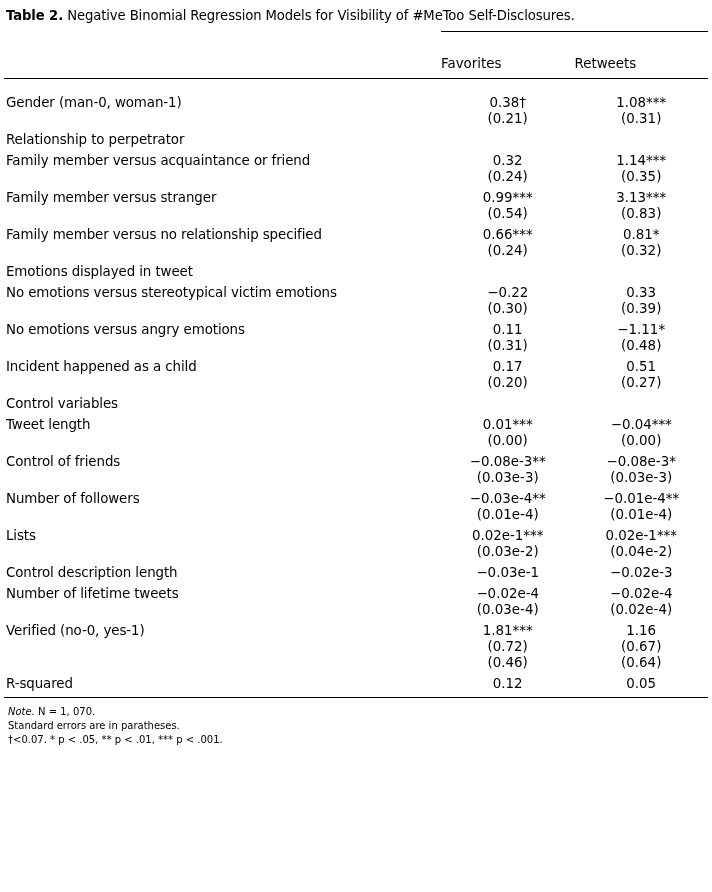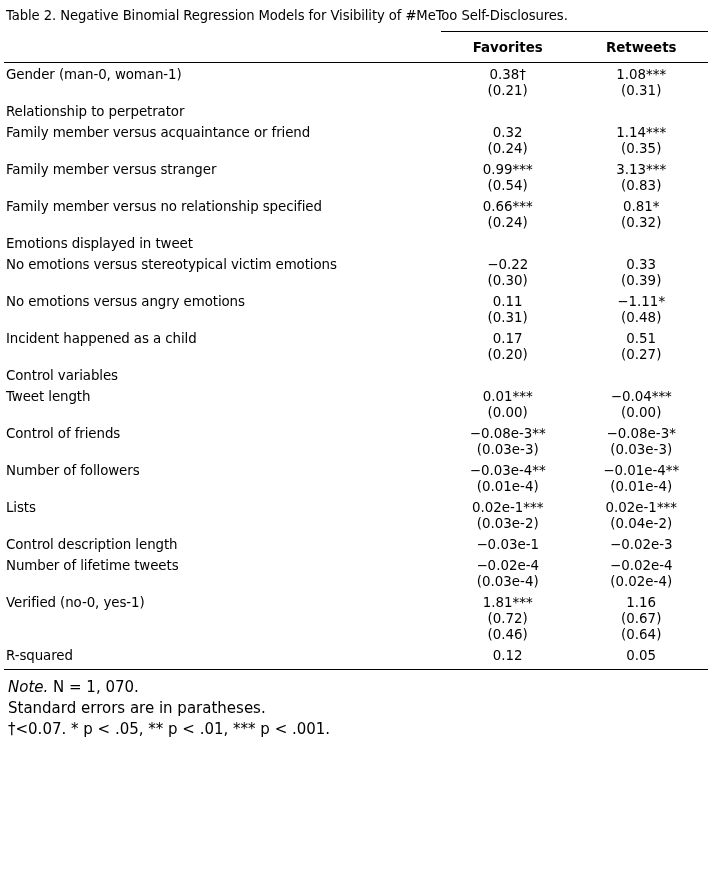--- a/index.html
+++ b/index.html
@@ -19,32 +19,32 @@
     box-sizing: border-box;
     padding: 6px 4px 0 4px;
   }
   .caption {
     font-size: 13.2px;
     line-height: 1.25;
     padding: 2px 2px 6px 2px;
     letter-spacing: -0.1px;
   }
   .caption .cap-label {
-    font-weight: normal;
+    font-weight: bold;
   }
   table {
     border-collapse: collapse;
     width: 100%;
     table-layout: fixed;
   }
   thead th {
-    font-weight: bold;
+    font-weight: normal;
     font-size: 13.4px;
-    padding: 8px 0 7px 0;
-    text-align: center;
+    padding: 24px 0 7px 0;
+    text-align: left;
     border-bottom: 1.1px solid #000;
     border-top: 1.1px solid #000;
   }
   thead th.lbl-col {
     border-top: none;
     border-bottom: 1.1px solid #000;
   }
   col.c-label { width: 432px; }
   col.c-val   { width: 132px; }
   td {
@@ -57,28 +57,28 @@
     padding-left: 2px;
     white-space: nowrap;
     letter-spacing: -0.1px;
   }
   td.val {
     text-align: center;
   }
   tr.coef td { padding-top: 6px; }
   tr.se td { padding-top: 1px; }
   tr.head-row td { padding-top: 6px; }
-  tr.first-row td { padding-top: 4px; margin-left: 32px; }
+  tr.first-row td { padding-top: 16px; margin-left: 32px; }
   .bottom-rule td {
     border-bottom: 1.6px solid #000;
     height: 6px;
   }
   .notes {
     padding: 7px 2px 0 4px;
-    font-size: 15px;
+    font-size: 10px;
     line-height: 1.42;
   }
   .notes .it { font-style: italic; }
 </style>
 </head>
 <body>
 
 <div class="table-wrap">
 
   <div class="caption">

